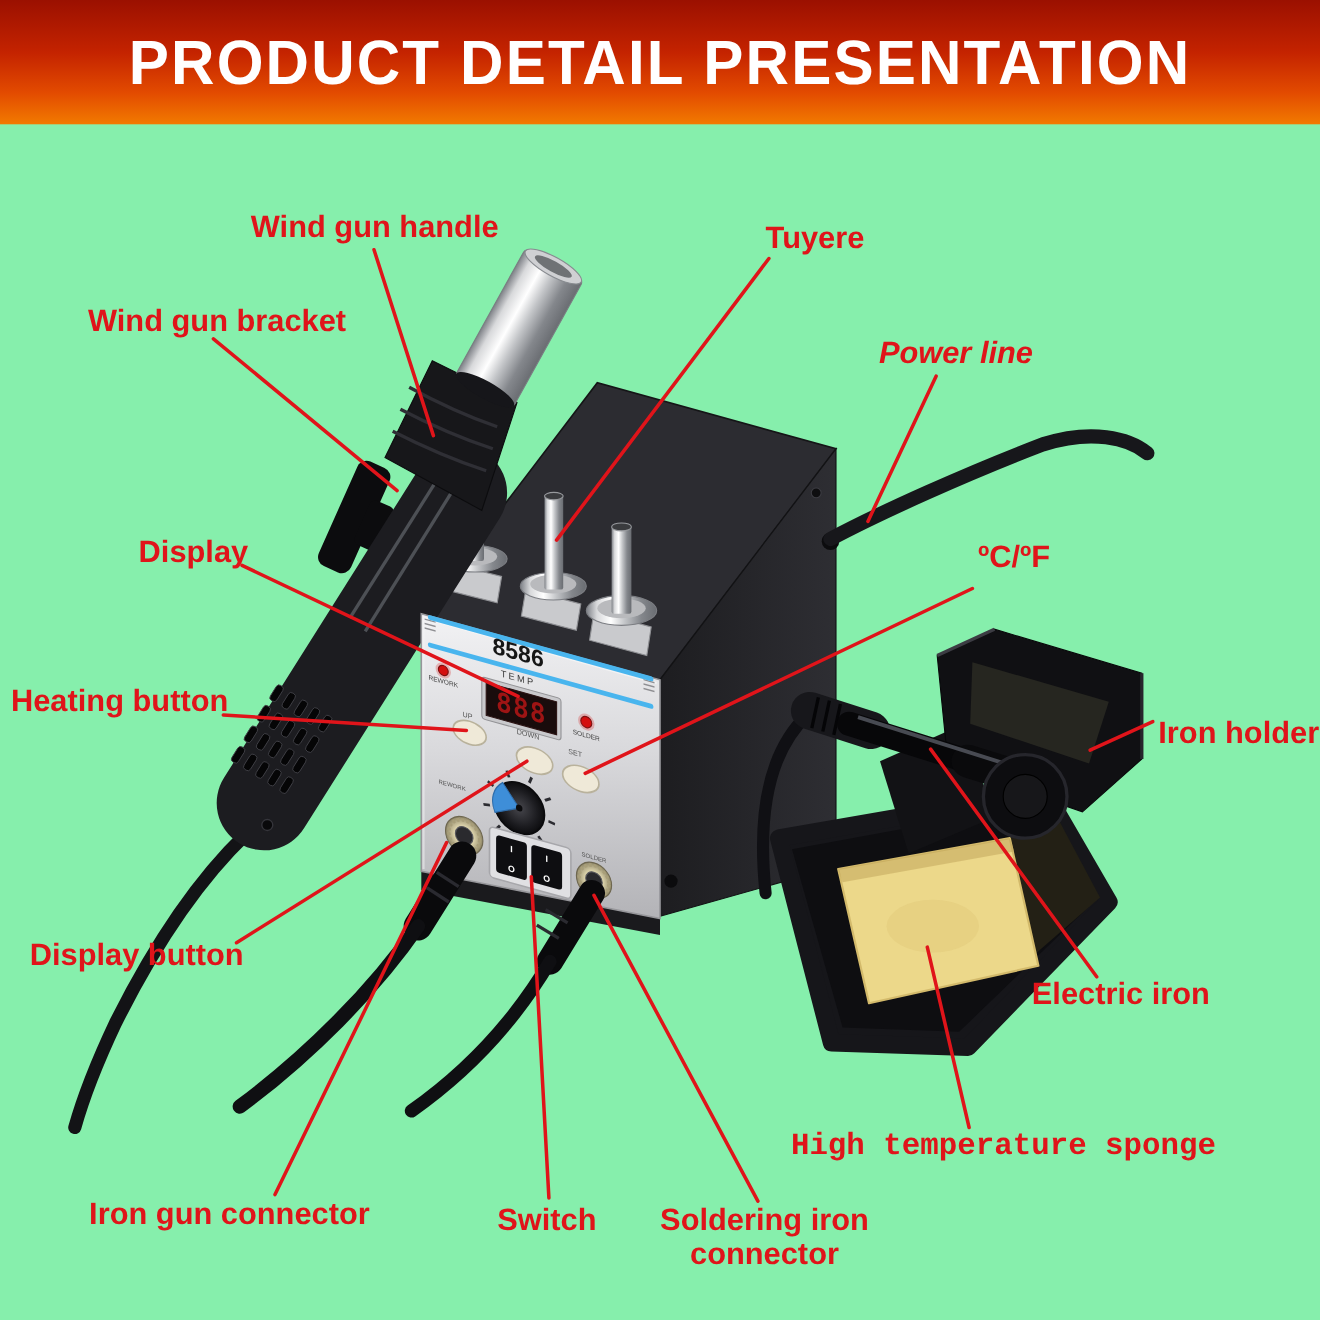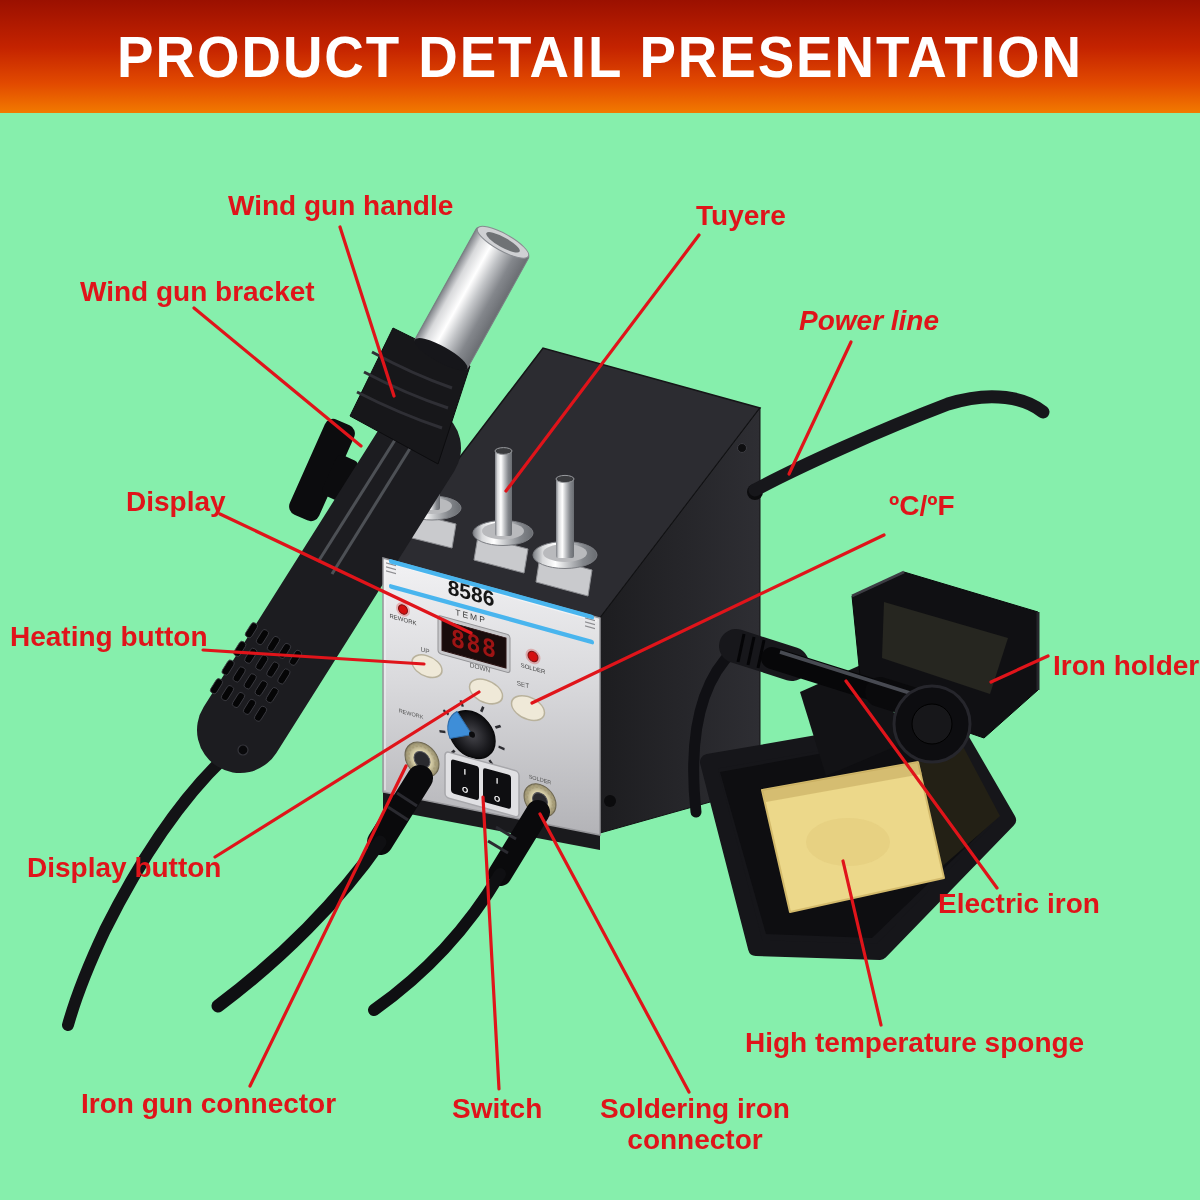--- a/index.html
+++ b/index.html
@@ -22,21 +22,21 @@
   #lbl-power-line{left:799px;top:192px;font-style:italic;}
   #lbl-display{left:126px;top:373px;}
   #lbl-temp-unit{left:889px;top:377px;}
   #lbl-heating-button{left:10px;top:508px;}
   #lbl-iron-holder{left:1053px;top:509px;margin-top:28px;}
   #lbl-cooling-button{left:27px;top:739px;}
   #lbl-electric-iron{left:938px;top:775px;}
   #lbl-wind-gun-connector{left:81px;top:975px;}
   #lbl-switch{left:452px;top:980px;}
   #lbl-soldering-iron-connector{left:600px;top:980px;width:190px;}
-  #lbl-high-temperature-sponge{left:745px;top:914px;}
+  #lbl-high-temperature-sponge{left:719px;top:914px;font-family:Liberation Mono, monospace;}
 </style>
 </head>
 <body>
 
 <div class="page">
 
   <div class="banner">
     <h1>PRODUCT DETAIL PRESENTATION</h1>
   </div>
 

